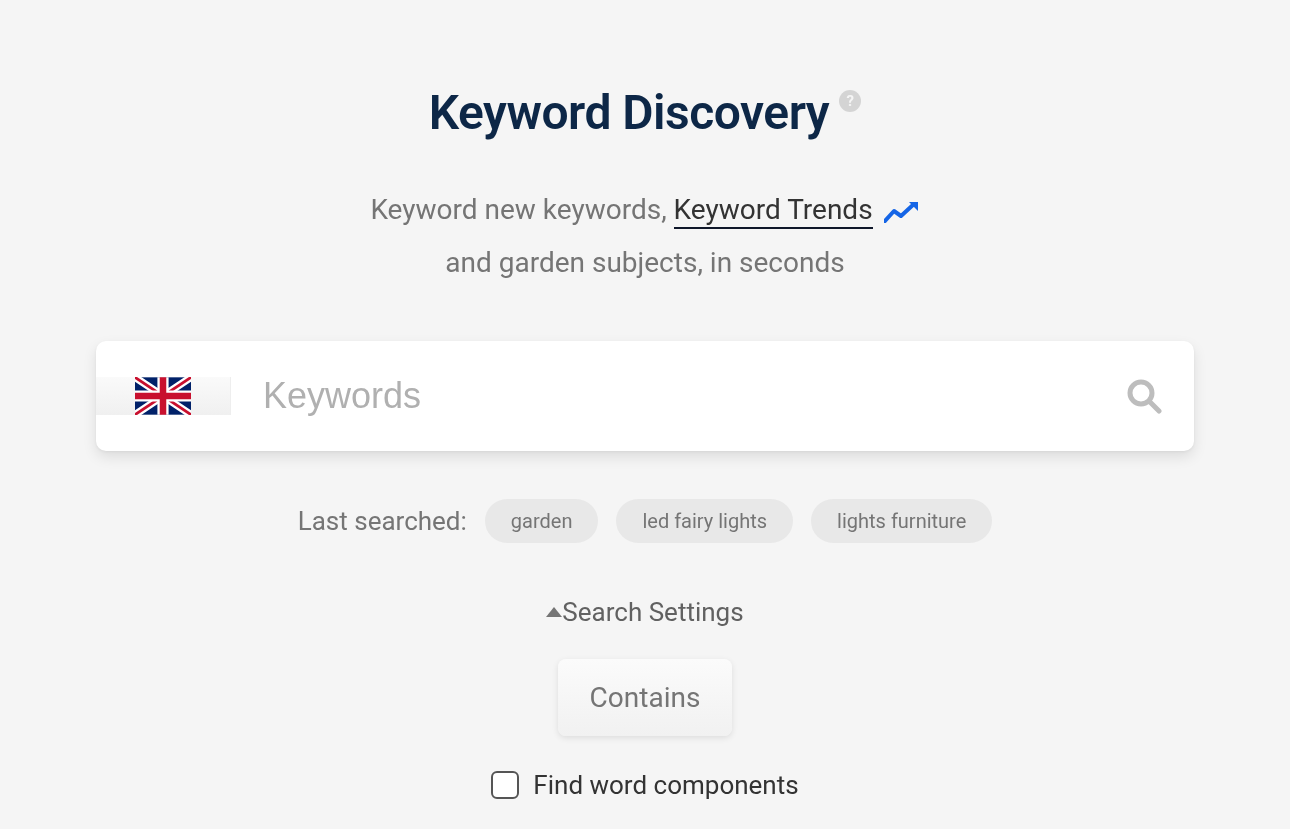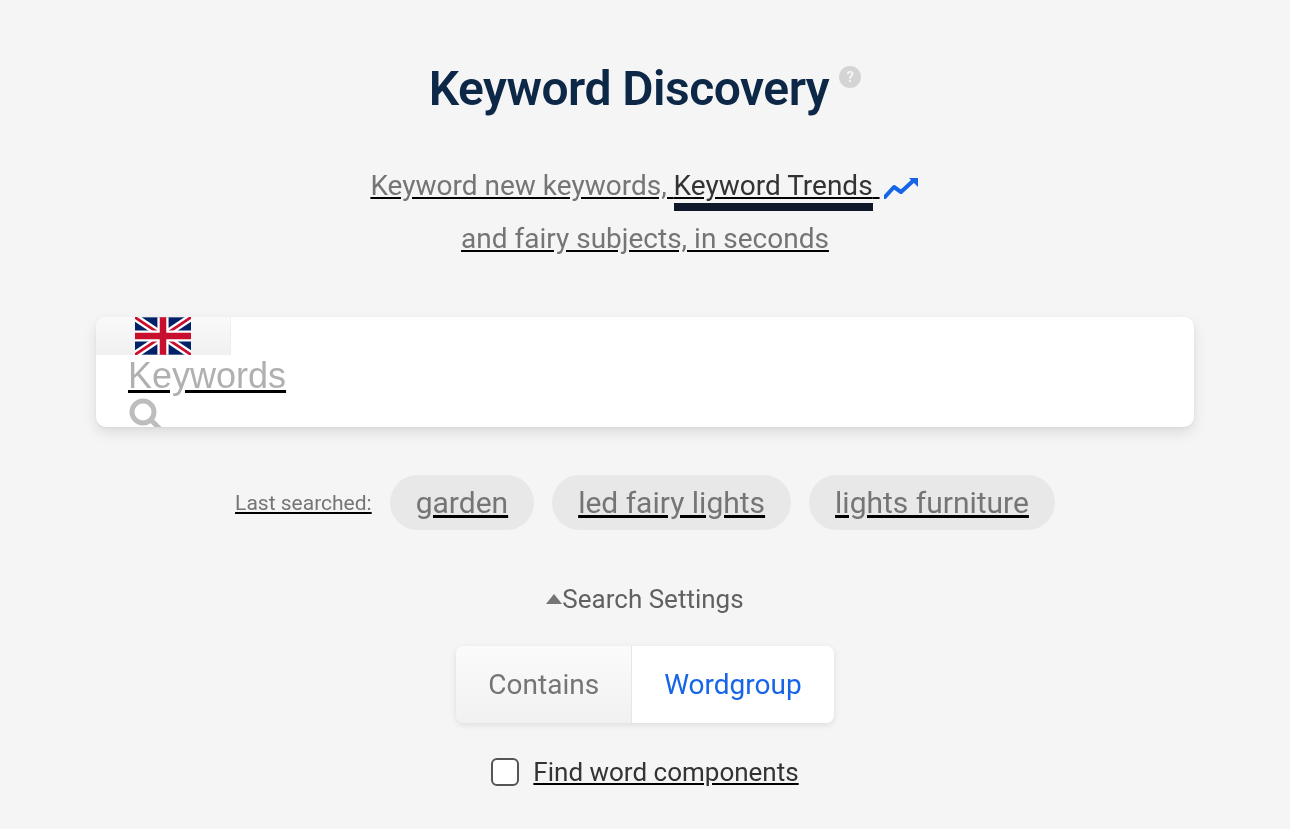--- a/index.html
+++ b/index.html
@@ -8,23 +8,22 @@
       box-sizing: border-box;
     }
     body {
       font-family: -apple-system, BlinkMacSystemFont, 'Segoe UI', Roboto, Helvetica, Arial, sans-serif;
       background-color: #f5f5f5;
       width: 1290px;
       height: 829px;
       overflow: hidden;
     }
     .container {
-      padding-top: 60px;
+      padding-top: 84px;
       text-align: center;
-      text-decoration: underline;
     }
     .title-wrap {
       display: inline-flex;
       align-items: flex-start;
       gap: 10px;
       justify-content: center;
     }
     .page-title {
       font-size: 48px;
       font-weight: 600;
@@ -46,40 +45,39 @@
       cursor: pointer;
     }
     .subtitle {
       margin-top: 42px;
       font-size: 28px;
       color: #757575;
       line-height: 1.9;
     }
     .kw-trends-link {
       color: #333333;
-      border-bottom: 8px solid #0f172a;
+      border-bottom: 2px solid #0f172a;
       padding-bottom: 1px;
       cursor: pointer;
     }
     .trend-icon {
       display: inline-flex;
       vertical-align: middle;
       margin-left: 4px;
     }
     .search-bar {
       display: flex;
-      align-items: flex-start;
+      align-items: center;
       width: 1098px;
       height: 110px;
       margin: 52px auto 0;
       background: #ffffff;
       border-radius: 10px;
       box-shadow: 0 6px 14px rgba(0,0,0,0.1), 0 1px 3px rgba(0,0,0,0.05);
       overflow: hidden;
-      flex-direction: column;
     }
     .country-select {
       width: 135px;
       display: flex;
       align-items: center;
       justify-content: center;
       background: linear-gradient(to bottom, #fafafa, #f0f0f0);
       border-right: 1px solid #eeeeee;
       cursor: pointer;
     }
@@ -109,27 +107,27 @@
     }
     .last-searched {
       margin-top: 48px;
       display: flex;
       align-items: center;
       justify-content: center;
       gap: 18px;
       flex-wrap: wrap;
     }
     .last-searched-label {
-      font-size: 21px;
+      font-size: 26px;
       color: #757575;
     }
     .chip {
       background-color: #e8e8e8;
       color: #757575;
-      font-size: 30px;
+      font-size: 20px;
       padding: 10px 26px;
       border-radius: 28px;
       cursor: pointer;
     }
     .search-settings-toggle {
       margin-top: 54px;
       display: inline-flex;
       align-items: center;
       cursor: pointer;
     }
@@ -197,21 +195,21 @@
 
   <div class="subtitle">
     <span>Keyword new keywords, </span><span class="kw-trends-link">Keyword Trends</span>
     <span class="trend-icon">
       <svg width="36" height="22" viewBox="0 0 36 22">
         <polyline points="1,20 10,10 17,15 30,3" fill="none" stroke="#1565e6" stroke-width="4" stroke-linecap="round" stroke-linejoin="round"></polyline>
         <polygon points="25,1 34,1 34,10" fill="#1565e6"></polygon>
       </svg>
     </span>
     <br>
-    <span>and fairy subjects, in seconds</span>
+    <span>and garden subjects, in seconds</span>
   </div>
 
   <div class="search-bar">
     <div class="country-select">
       <div class="flag-uk">
         <svg width="56" height="38" viewBox="0 0 60 40">
           <rect width="60" height="40" fill="#012169"></rect>
           <path d="M0,0 L60,40 M60,0 L0,40" stroke="#ffffff" stroke-width="8"></path>
           <path d="M0,0 L60,40 M60,0 L0,40" stroke="#C8102E" stroke-width="3"></path>
           <path d="M30,0 V40 M0,20 H60" stroke="#ffffff" stroke-width="12"></path>
@@ -236,21 +234,20 @@
   </div>
 
   <div class="search-settings-toggle">
     <div class="caret-up"></div>
     <span class="search-settings-label">Search Settings</span>
   </div>
 
   <div>
     <div class="match-tabs">
       <div class="match-tab">Contains</div>
-      <div class="match-tab active">Wordgroup</div>
     </div>
   </div>
 
   <div class="checkbox-row">
     <div class="checkbox"></div>
     <span class="checkbox-label">Find word components</span>
   </div>
 </div>
 
 </body></html>

